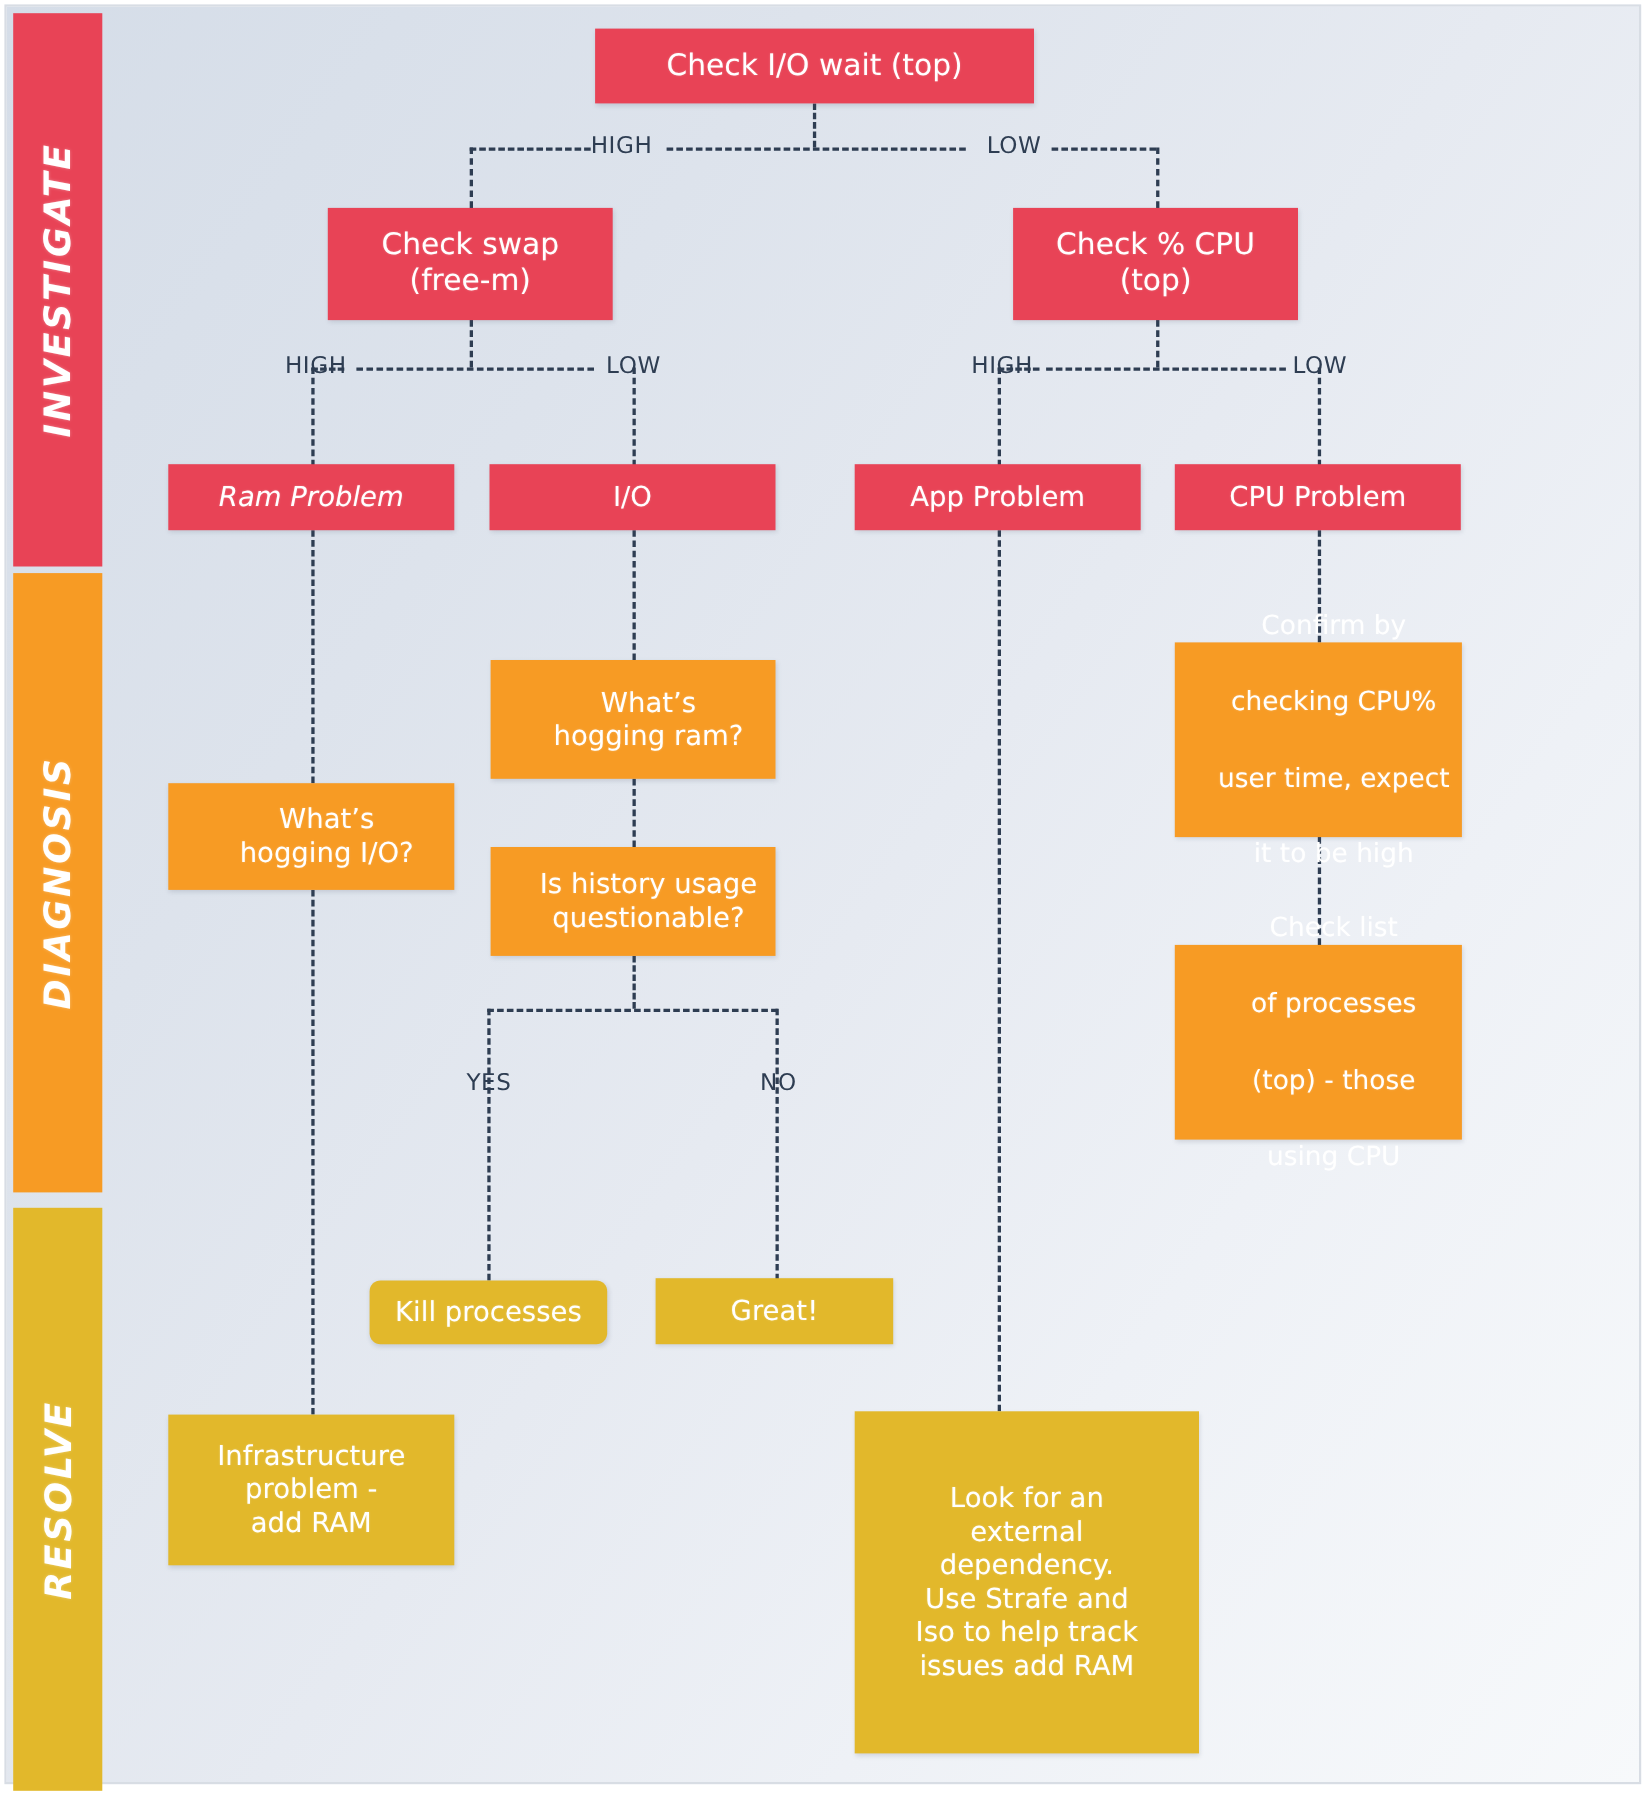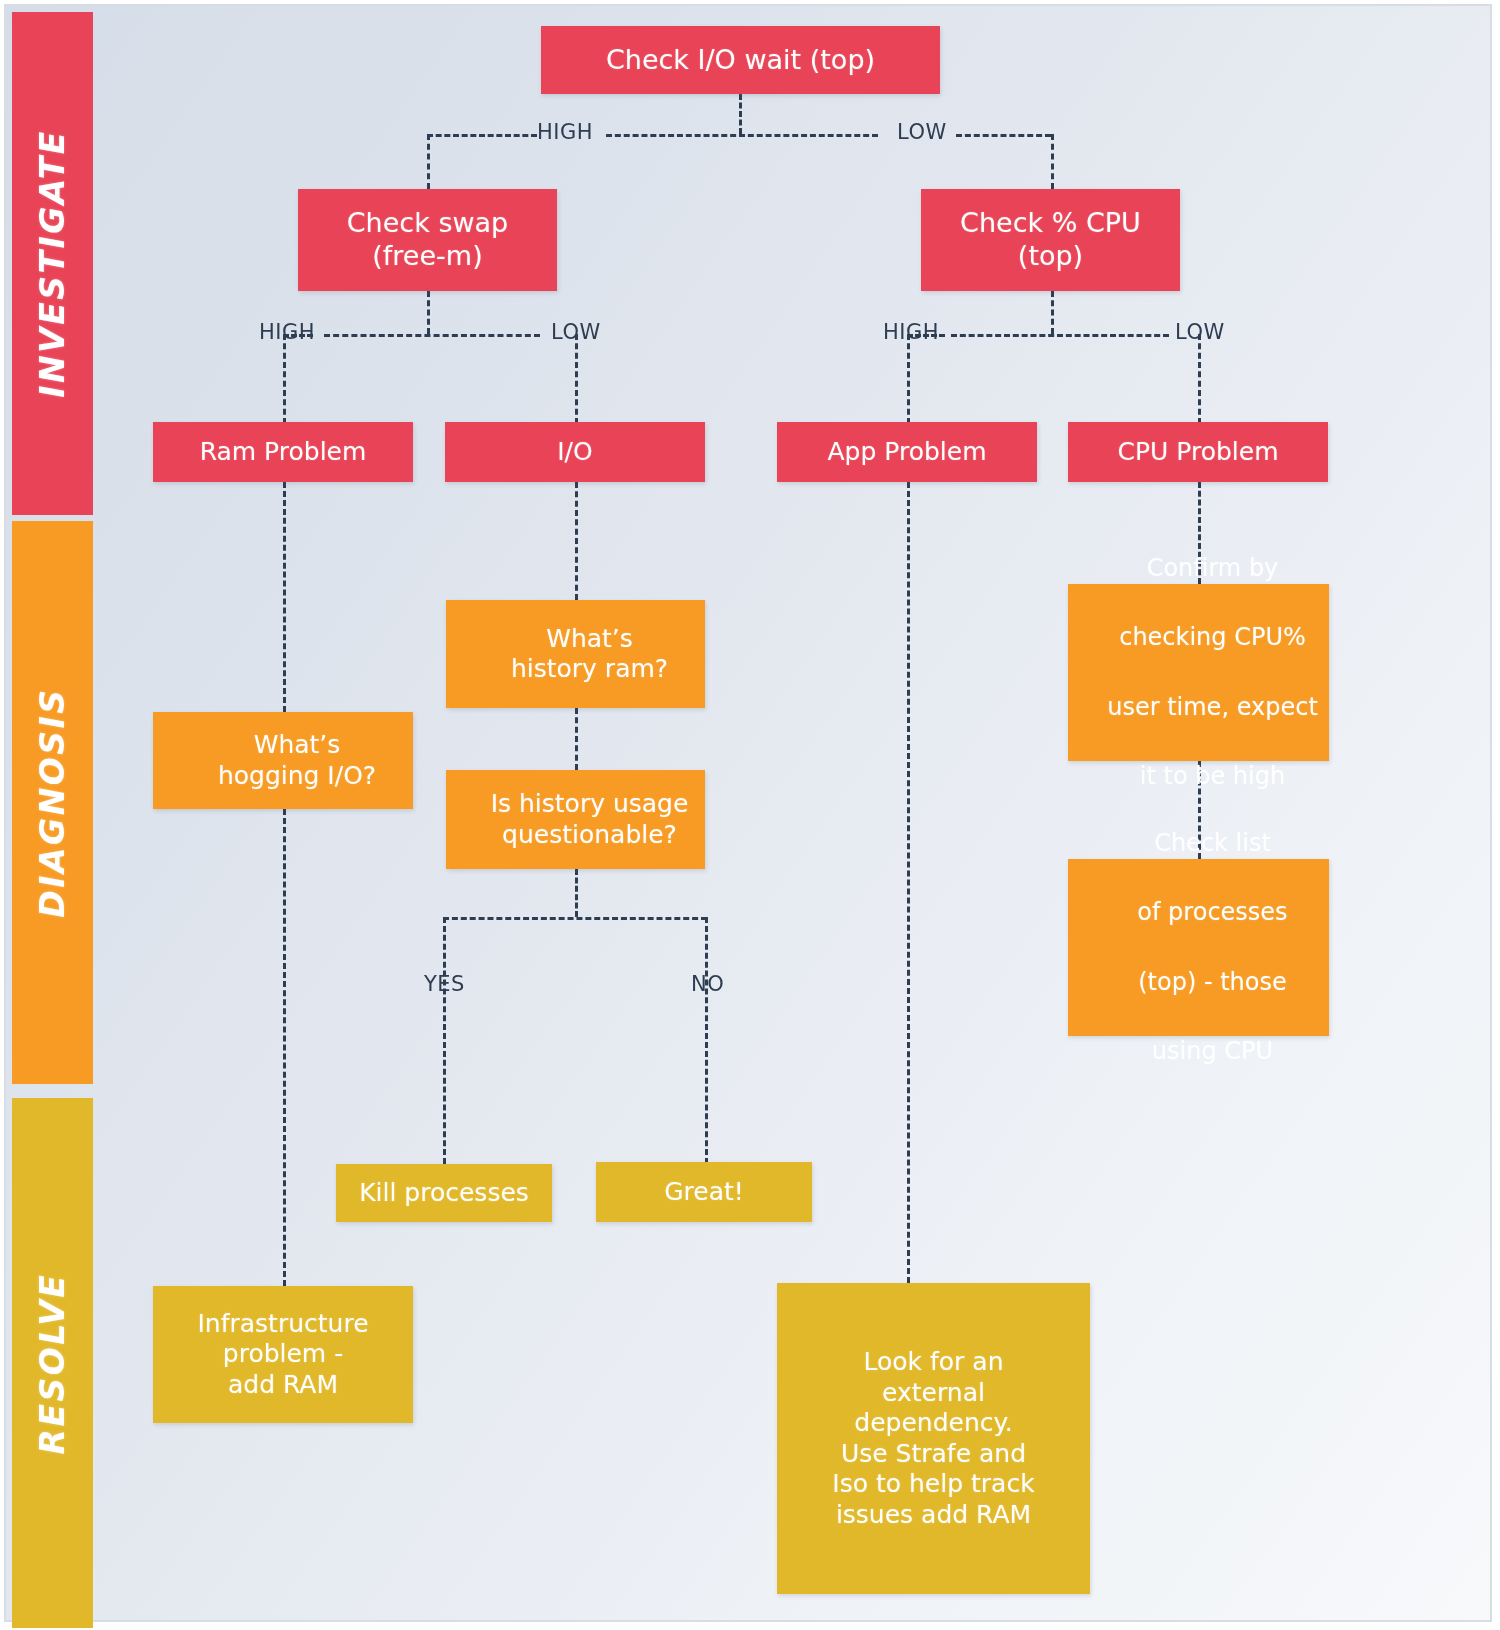--- a/index.html
+++ b/index.html
@@ -164,36 +164,36 @@
     <div class="node red n-lg" style="left:292px; top:183px; width:259px; height:102px; flex-direction:column;">
       <span>Check swap</span>
       <span>(free-m)</span>
     </div>
 
     <div class="node red n-lg" style="left:915px; top:183px; width:259px; height:102px; flex-direction:column;">
       <span>Check % CPU</span>
       <span>(top)</span>
     </div>
 
-    <div class="node red n-md" style="left:147px; top:416px; width:260px; height:60px;">
+    <div class="node red n-md" style="left:147px; top:416px; width:260px; height:60px;font-style:italic;">
       <span>Ram Problem</span>
     </div>
     <div class="node red n-md" style="left:439px; top:416px; width:260px; height:60px;">
       <span>I/O</span>
     </div>
     <div class="node red n-md" style="left:771px; top:416px; width:260px; height:60px;">
       <span>App Problem</span>
     </div>
     <div class="node red n-md" style="left:1062px; top:416px; width:260px; height:60px;">
       <span>CPU Problem</span>
     </div>
 
     <div class="node orange n-md" style="left:440px; top:594px; width:259px; height:108px; flex-direction:column;">
       <span>What’s</span>
-      <span>history ram?</span>
+      <span>hogging ram?</span>
     </div>
 
     <div class="node orange n-md" style="left:147px; top:706px; width:260px; height:97px; flex-direction:column;">
       <span>What’s</span>
       <span>hogging I/O?</span>
     </div>
 
     <div class="node orange n-md" style="left:440px; top:764px; width:259px; height:99px; flex-direction:column;">
       <span>Is history usage</span>
       <span>questionable?</span>
@@ -206,21 +206,21 @@
       <span>it to be high</span>
     </div>
 
     <div class="node orange n-sm" style="left:1062px; top:853px; width:261px; height:177px; flex-direction:column;text-align:center;">
       <span>Check list</span>
       <span>of processes</span>
       <span>(top) - those</span>
       <span>using CPU</span>
     </div>
 
-    <div class="node yellow n-md" style="left:330px; top:1158px; width:216px; height:58px;">
+    <div class="node yellow n-md" style="left:330px; top:1158px; width:216px; height:58px;border-radius:10px;">
       <span>Kill processes</span>
     </div>
     <div class="node yellow n-md" style="left:590px; top:1156px; width:216px; height:60px;">
       <span>Great!</span>
     </div>
 
     <div class="node yellow n-md" style="left:147px; top:1280px; width:260px; height:137px; flex-direction:column;">
       <span>Infrastructure</span>
       <span>problem -</span>
       <span>add RAM</span>

